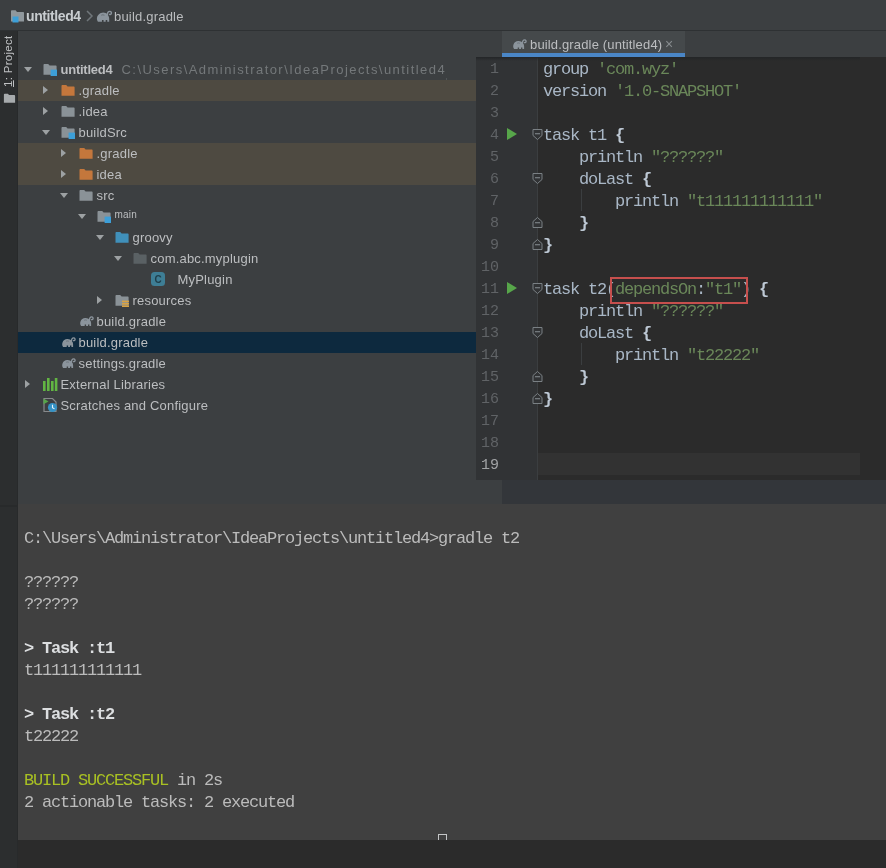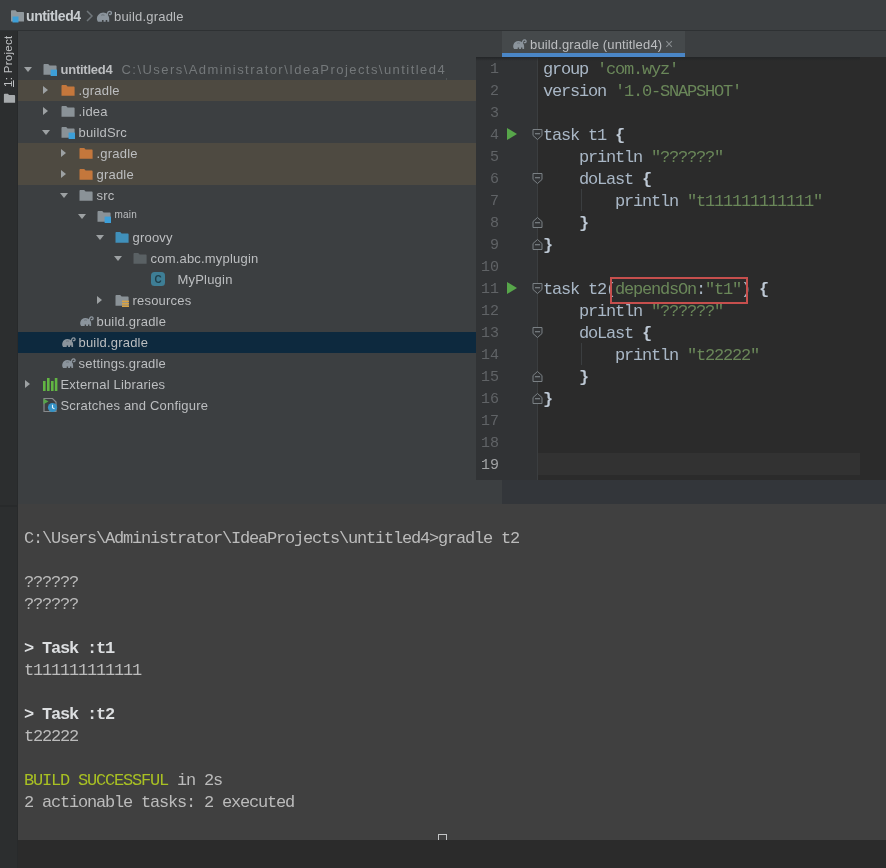--- a/index.html
+++ b/index.html
@@ -108,21 +108,21 @@
   <div class="abs" style="left:43.0px;top:117.5px;width:0;height:0;border-top:4.5px solid transparent;border-bottom:4.5px solid transparent;border-left:5.5px solid #9da1a3;"></div>
   <svg class="abs" style="left:59.5px;top:114.0px" width="16" height="16" viewBox="0 0 16 16">
         <path d="M1.5 13.8 V3.9 C1.5 3.3 1.95 2.9 2.5 2.9 H6.2 l1.4 1.7 h6 c.6 0 1 .4 1 1 v8.2 z" fill="#c4773c"></path>
       </svg>
   <span class="abs" style="left:78.5px;top:115.0px;font-size:13px;font-weight:normal;color:#bcbec0;letter-spacing:0.2px;white-space:nowrap;">.gradle</span>
   <div class="abs" style="left:0;top:132.5px;width:484px;height:21px;background:#4e4a41;"></div>
   <div class="abs" style="left:43.0px;top:138.5px;width:0;height:0;border-top:4.5px solid transparent;border-bottom:4.5px solid transparent;border-left:5.5px solid #9da1a3;"></div>
   <svg class="abs" style="left:59.5px;top:135.0px" width="16" height="16" viewBox="0 0 16 16">
         <path d="M1.5 13.8 V3.9 C1.5 3.3 1.95 2.9 2.5 2.9 H6.2 l1.4 1.7 h6 c.6 0 1 .4 1 1 v8.2 z" fill="#c4773c"></path>
       </svg>
-  <span class="abs" style="left:78.5px;top:136.0px;font-size:13px;font-weight:normal;color:#bcbec0;letter-spacing:0.2px;white-space:nowrap;">gradle</span>
+  <span class="abs" style="left:78.5px;top:136.0px;font-size:13px;font-weight:normal;color:#bcbec0;letter-spacing:0.2px;white-space:nowrap;">idea</span>
   <div class="abs" style="left:41.5px;top:161.5px;width:0;height:0;border-left:4.5px solid transparent;border-right:4.5px solid transparent;border-top:5.5px solid #9da1a3;"></div>
   <svg class="abs" style="left:59.5px;top:156.0px" width="16" height="16" viewBox="0 0 16 16">
         <path d="M1.5 13.8 V3.9 C1.5 3.3 1.95 2.9 2.5 2.9 H6.2 l1.4 1.7 h6 c.6 0 1 .4 1 1 v8.2 z" fill="#8a9297"></path>
       </svg>
   <span class="abs" style="left:78.5px;top:157.0px;font-size:13px;font-weight:normal;color:#bcbec0;letter-spacing:0.2px;white-space:nowrap;">src</span>
   <div class="abs" style="left:59.5px;top:182.5px;width:0;height:0;border-left:4.5px solid transparent;border-right:4.5px solid transparent;border-top:5.5px solid #9da1a3;"></div>
   <svg class="abs" style="left:77.5px;top:177.0px" width="16" height="16" viewBox="0 0 16 16">
         <path d="M1.5 13.8 V3.9 C1.5 3.3 1.95 2.9 2.5 2.9 H6.2 l1.4 1.7 h6 c.6 0 1 .4 1 1 v8.2 z" fill="#8a9297"></path>
         <rect x="8.6" y="8.6" width="6.4" height="6.4" fill="#3d9fd8"></rect>
       </svg>

